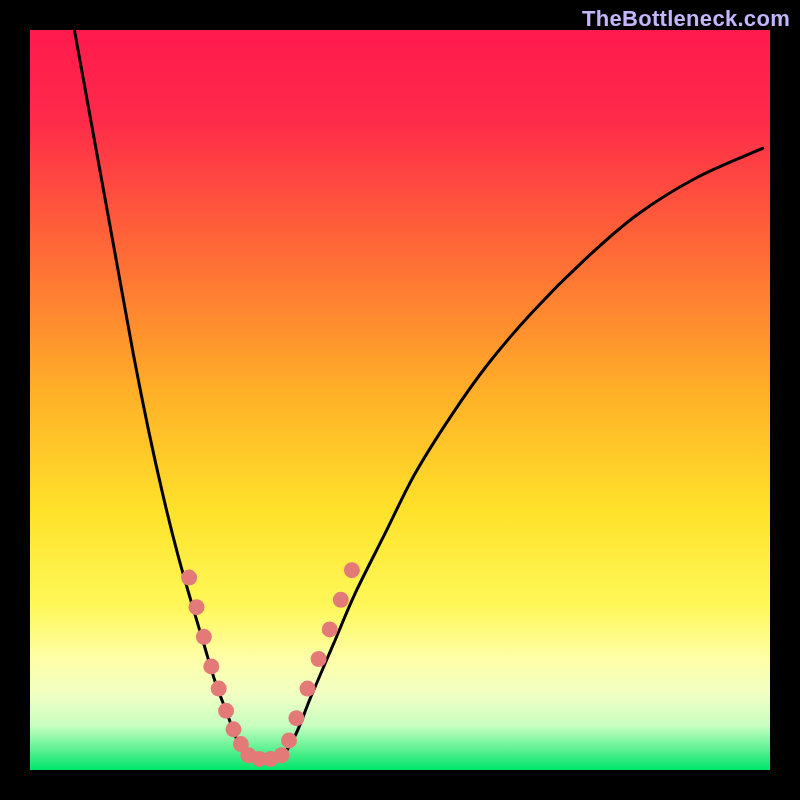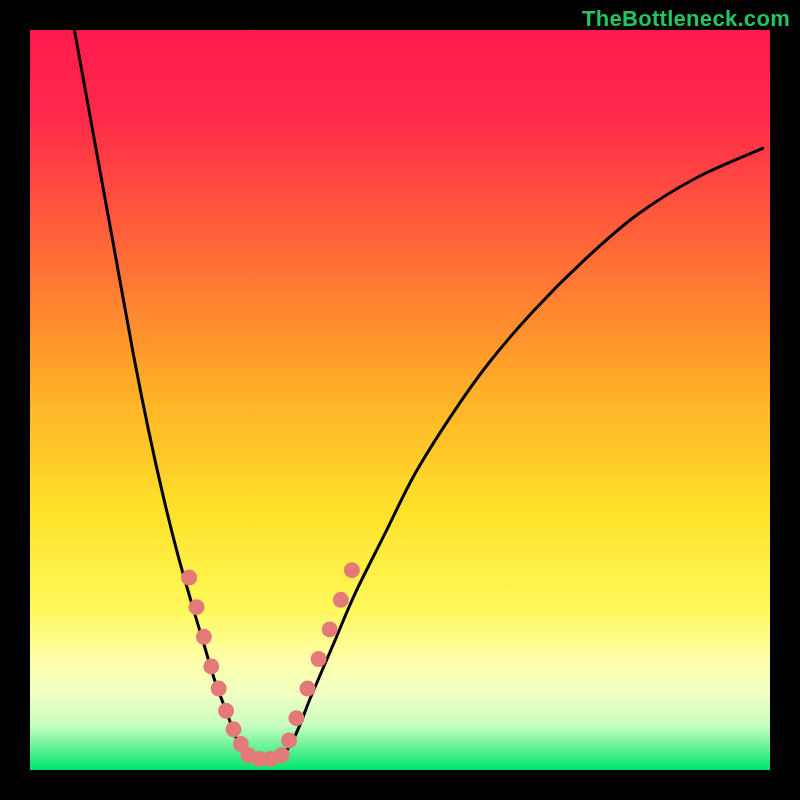--- a/index.html
+++ b/index.html
@@ -14,21 +14,21 @@
   .stage {
     position: relative;
     width: 800px;
     height: 800px;
     background: #000;
   }
   .watermark {
     position: absolute;
     top: 6px;
     right: 10px;
-    color: #22c55e;
+    color: #c4b5fd;
     font-size: 22px;
     font-weight: 600;
     letter-spacing: 0.3px;
     user-select: none;
   }
   svg {
     position: absolute;
     left: 0;
     top: 0;
   }

